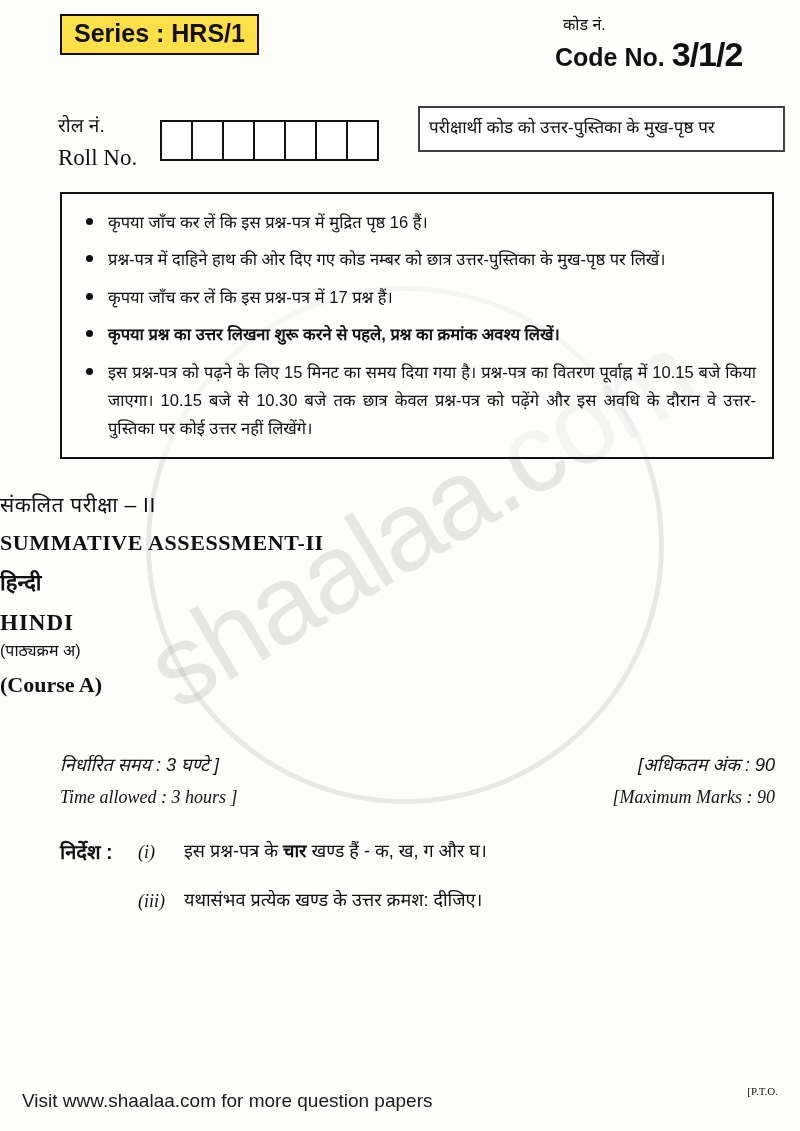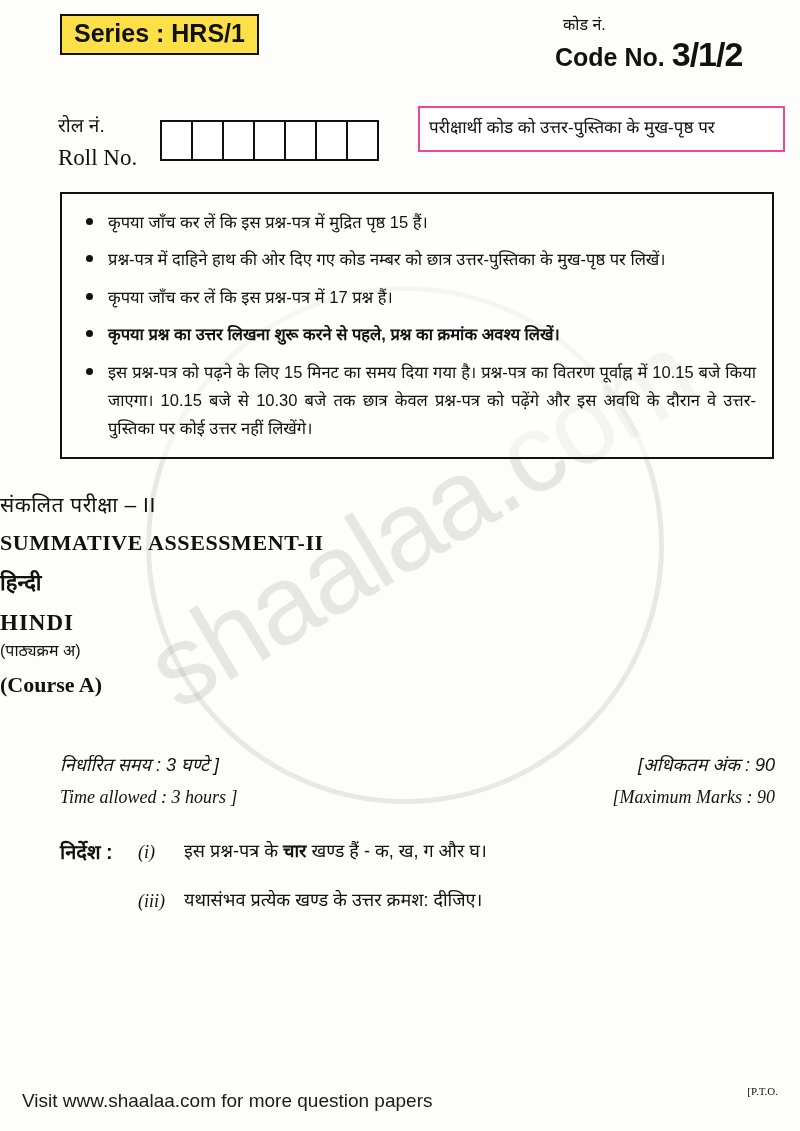--- a/index.html
+++ b/index.html
@@ -104,21 +104,21 @@
     width: 29px;
     height: 37px;
     border-right: 2px solid #111;
   }
   .roll-cell:last-child { border-right: none; }
 
   
   .note-box {
     left: 418px; top: 106px;
     width: 345px;
-    border: 2px solid #ec4899;
+    border: 2px solid #404040;
     padding: 6px 9px 8px 9px;
     background: #fff;
     font-family: "Liberation Sans", "DejaVu Sans", sans-serif;
     font-size: 17px;
     line-height: 1.65;
   }
 
   
   .inst-box {
     left: 60px; top: 192px;
@@ -287,21 +287,21 @@
         <div class="roll-cell"></div>
       </div>
 
     <div class="abs note-box">
       <div>परीक्षार्थी कोड को उत्तर-पुस्तिका के मुख-पृष्ठ पर</div>
     </div>
 
     <div class="abs inst-box" id="instructions-box">
         <div class="inst-item">
           <span class="inst-bullet"></span>
-          <span class="inst-text">कृपया जाँच कर लें कि इस प्रश्न-पत्र में मुद्रित पृष्ठ 15 हैं।</span>
+          <span class="inst-text">कृपया जाँच कर लें कि इस प्रश्न-पत्र में मुद्रित पृष्ठ 16 हैं।</span>
         </div>
         <div class="inst-item">
           <span class="inst-bullet"></span>
           <span class="inst-text">प्रश्न-पत्र में दाहिने हाथ की ओर दिए गए कोड नम्बर को छात्र उत्तर-पुस्तिका के मुख-पृष्ठ पर लिखें।</span>
         </div>
         <div class="inst-item">
           <span class="inst-bullet"></span>
           <span class="inst-text">कृपया जाँच कर लें कि इस प्रश्न-पत्र में 17 प्रश्न हैं।</span>
         </div>
         <div class="inst-item">

